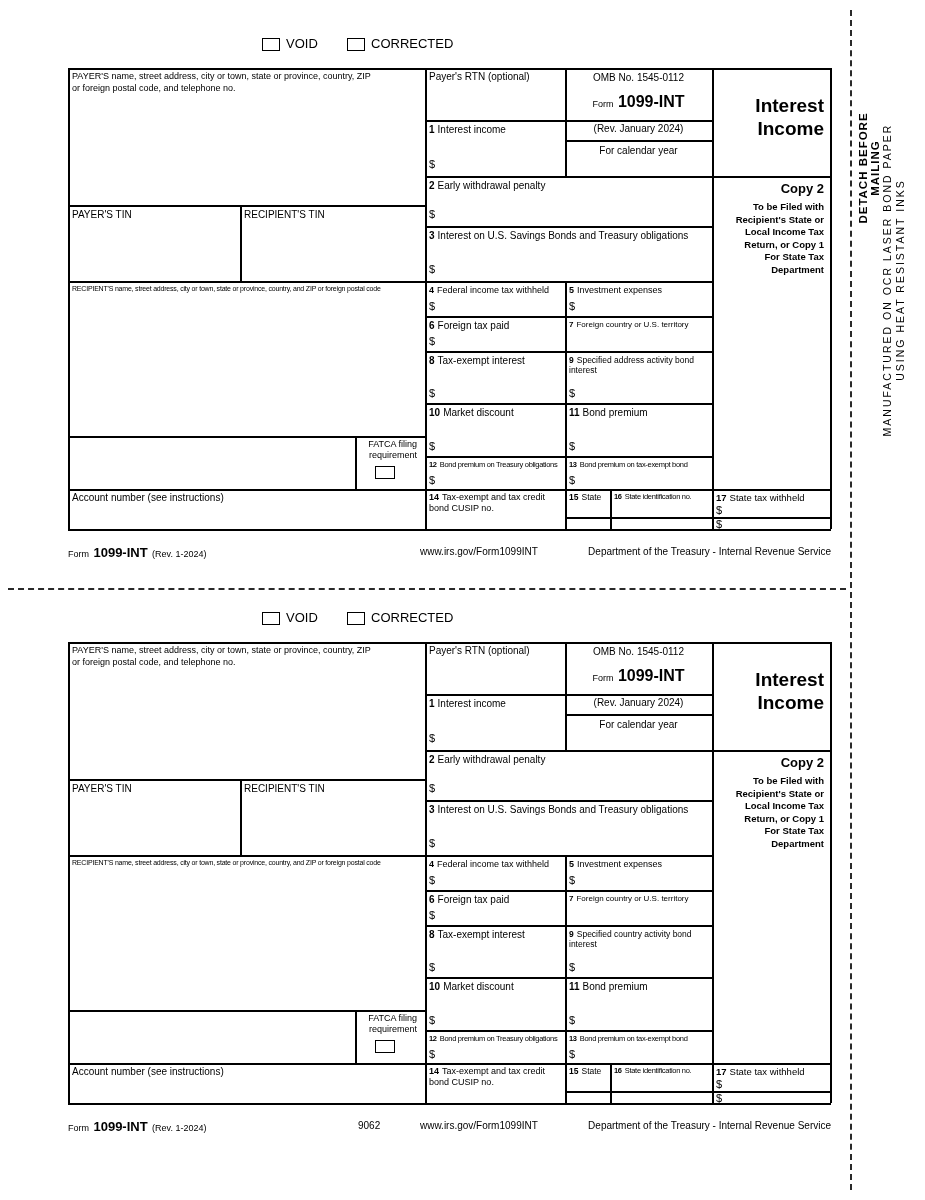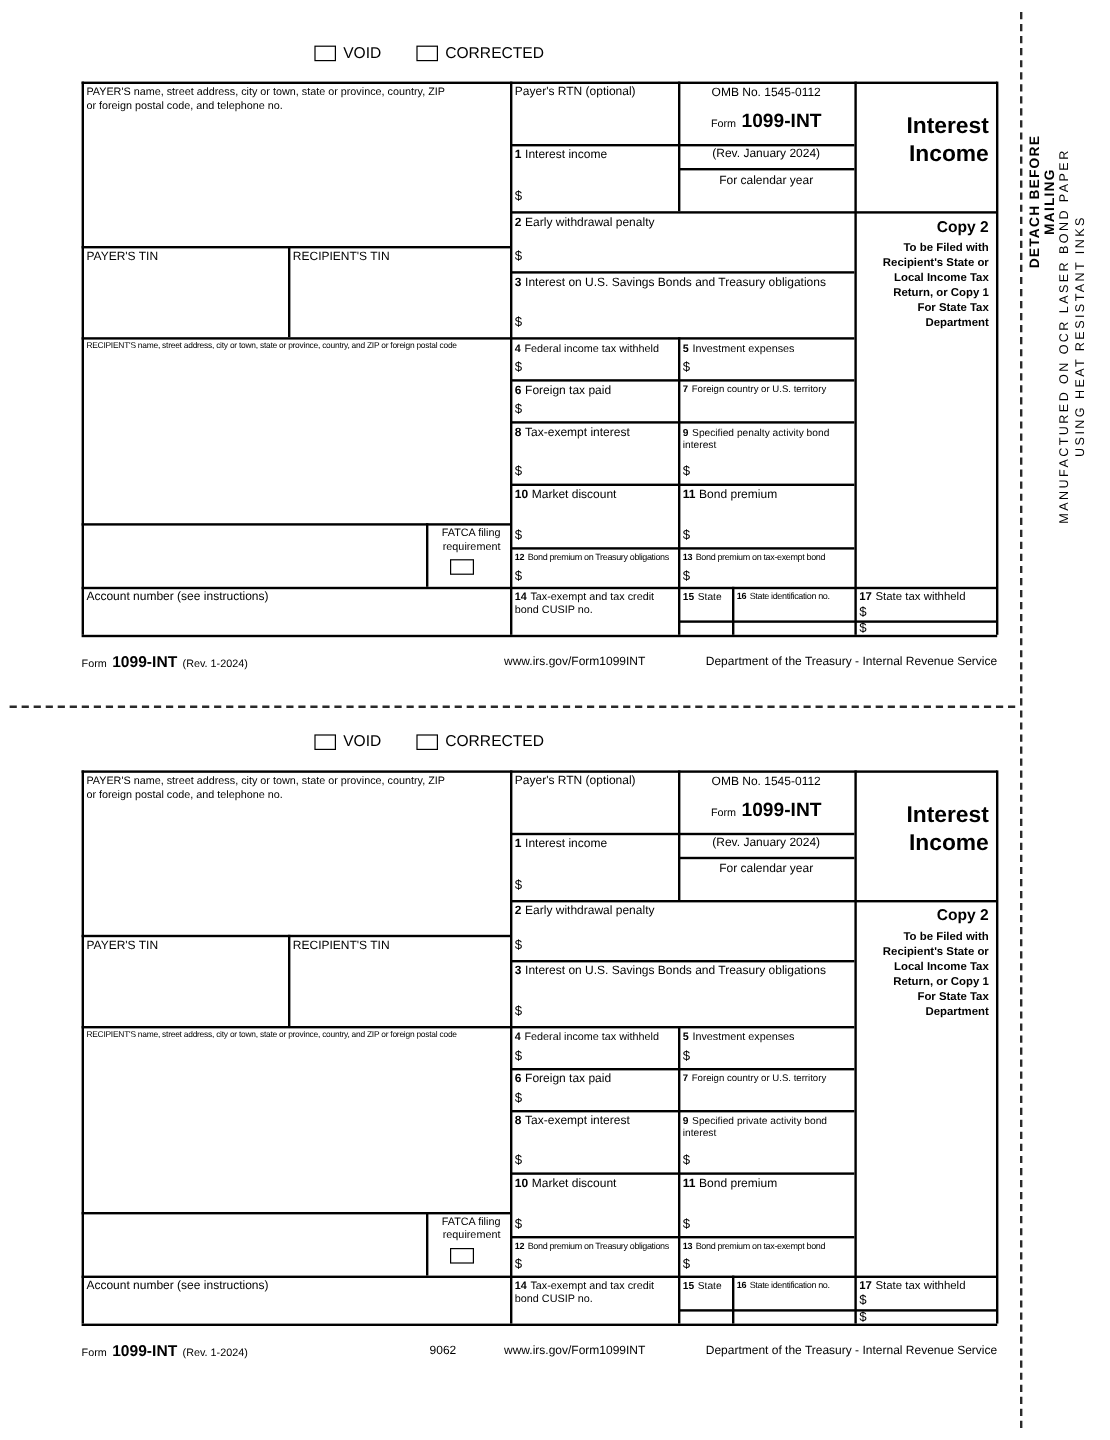--- a/index.html
+++ b/index.html
@@ -105,21 +105,21 @@
   <div class="abs dollar" style="left:569px;top:300px;">$</div>
 
   <div class="abs" style="left:429px;top:320px;width:134px;font-size:10px;"><span class="bn">6</span><span>Foreign tax paid</span></div>
   <div class="abs dollar" style="left:429px;top:335px;">$</div>
 
   <div class="abs" style="left:569px;top:320px;width:140px;font-size:8px;"><span class="bn">7</span><span>Foreign country or U.S. territory</span></div>
 
   <div class="abs" style="left:429px;top:355px;width:134px;font-size:10px;"><span class="bn">8</span><span>Tax-exempt interest</span></div>
   <div class="abs dollar" style="left:429px;top:387px;">$</div>
 
-  <div class="abs" style="left:569px;top:355px;width:138px;font-size:8.5px;line-height:10px;"><span class="bn">9</span><span class="pre">Specified penalty activity bond
+  <div class="abs" style="left:569px;top:355px;width:138px;font-size:8.5px;line-height:10px;"><span class="bn">9</span><span class="pre">Specified address activity bond
 interest</span></div>
   <div class="abs dollar" style="left:569px;top:387px;">$</div>
 
   <div class="abs" style="left:429px;top:407px;width:134px;font-size:10px;"><span class="bn">10</span><span>Market discount</span></div>
   <div class="abs dollar" style="left:429px;top:440px;">$</div>
 
   <div class="abs" style="left:569px;top:407px;width:140px;font-size:10px;"><span class="bn">11</span><span>Bond premium</span></div>
   <div class="abs dollar" style="left:569px;top:440px;">$</div>
 
   <div class="abs cond" style="left:429px;top:460px;width:134px;"><span class="bn">12</span><span>Bond premium on Treasury obligations</span></div>
@@ -226,21 +226,21 @@
   <div class="abs dollar" style="left:569px;top:300px;">$</div>
 
   <div class="abs" style="left:429px;top:320px;width:134px;font-size:10px;"><span class="bn">6</span><span>Foreign tax paid</span></div>
   <div class="abs dollar" style="left:429px;top:335px;">$</div>
 
   <div class="abs" style="left:569px;top:320px;width:140px;font-size:8px;"><span class="bn">7</span><span>Foreign country or U.S. territory</span></div>
 
   <div class="abs" style="left:429px;top:355px;width:134px;font-size:10px;"><span class="bn">8</span><span>Tax-exempt interest</span></div>
   <div class="abs dollar" style="left:429px;top:387px;">$</div>
 
-  <div class="abs" style="left:569px;top:355px;width:138px;font-size:8.5px;line-height:10px;"><span class="bn">9</span><span class="pre">Specified private activity bond
+  <div class="abs" style="left:569px;top:355px;width:138px;font-size:8.5px;line-height:10px;"><span class="bn">9</span><span class="pre">Specified country activity bond
 interest</span></div>
   <div class="abs dollar" style="left:569px;top:387px;">$</div>
 
   <div class="abs" style="left:429px;top:407px;width:134px;font-size:10px;"><span class="bn">10</span><span>Market discount</span></div>
   <div class="abs dollar" style="left:429px;top:440px;">$</div>
 
   <div class="abs" style="left:569px;top:407px;width:140px;font-size:10px;"><span class="bn">11</span><span>Bond premium</span></div>
   <div class="abs dollar" style="left:569px;top:440px;">$</div>
 
   <div class="abs cond" style="left:429px;top:460px;width:134px;"><span class="bn">12</span><span>Bond premium on Treasury obligations</span></div>

